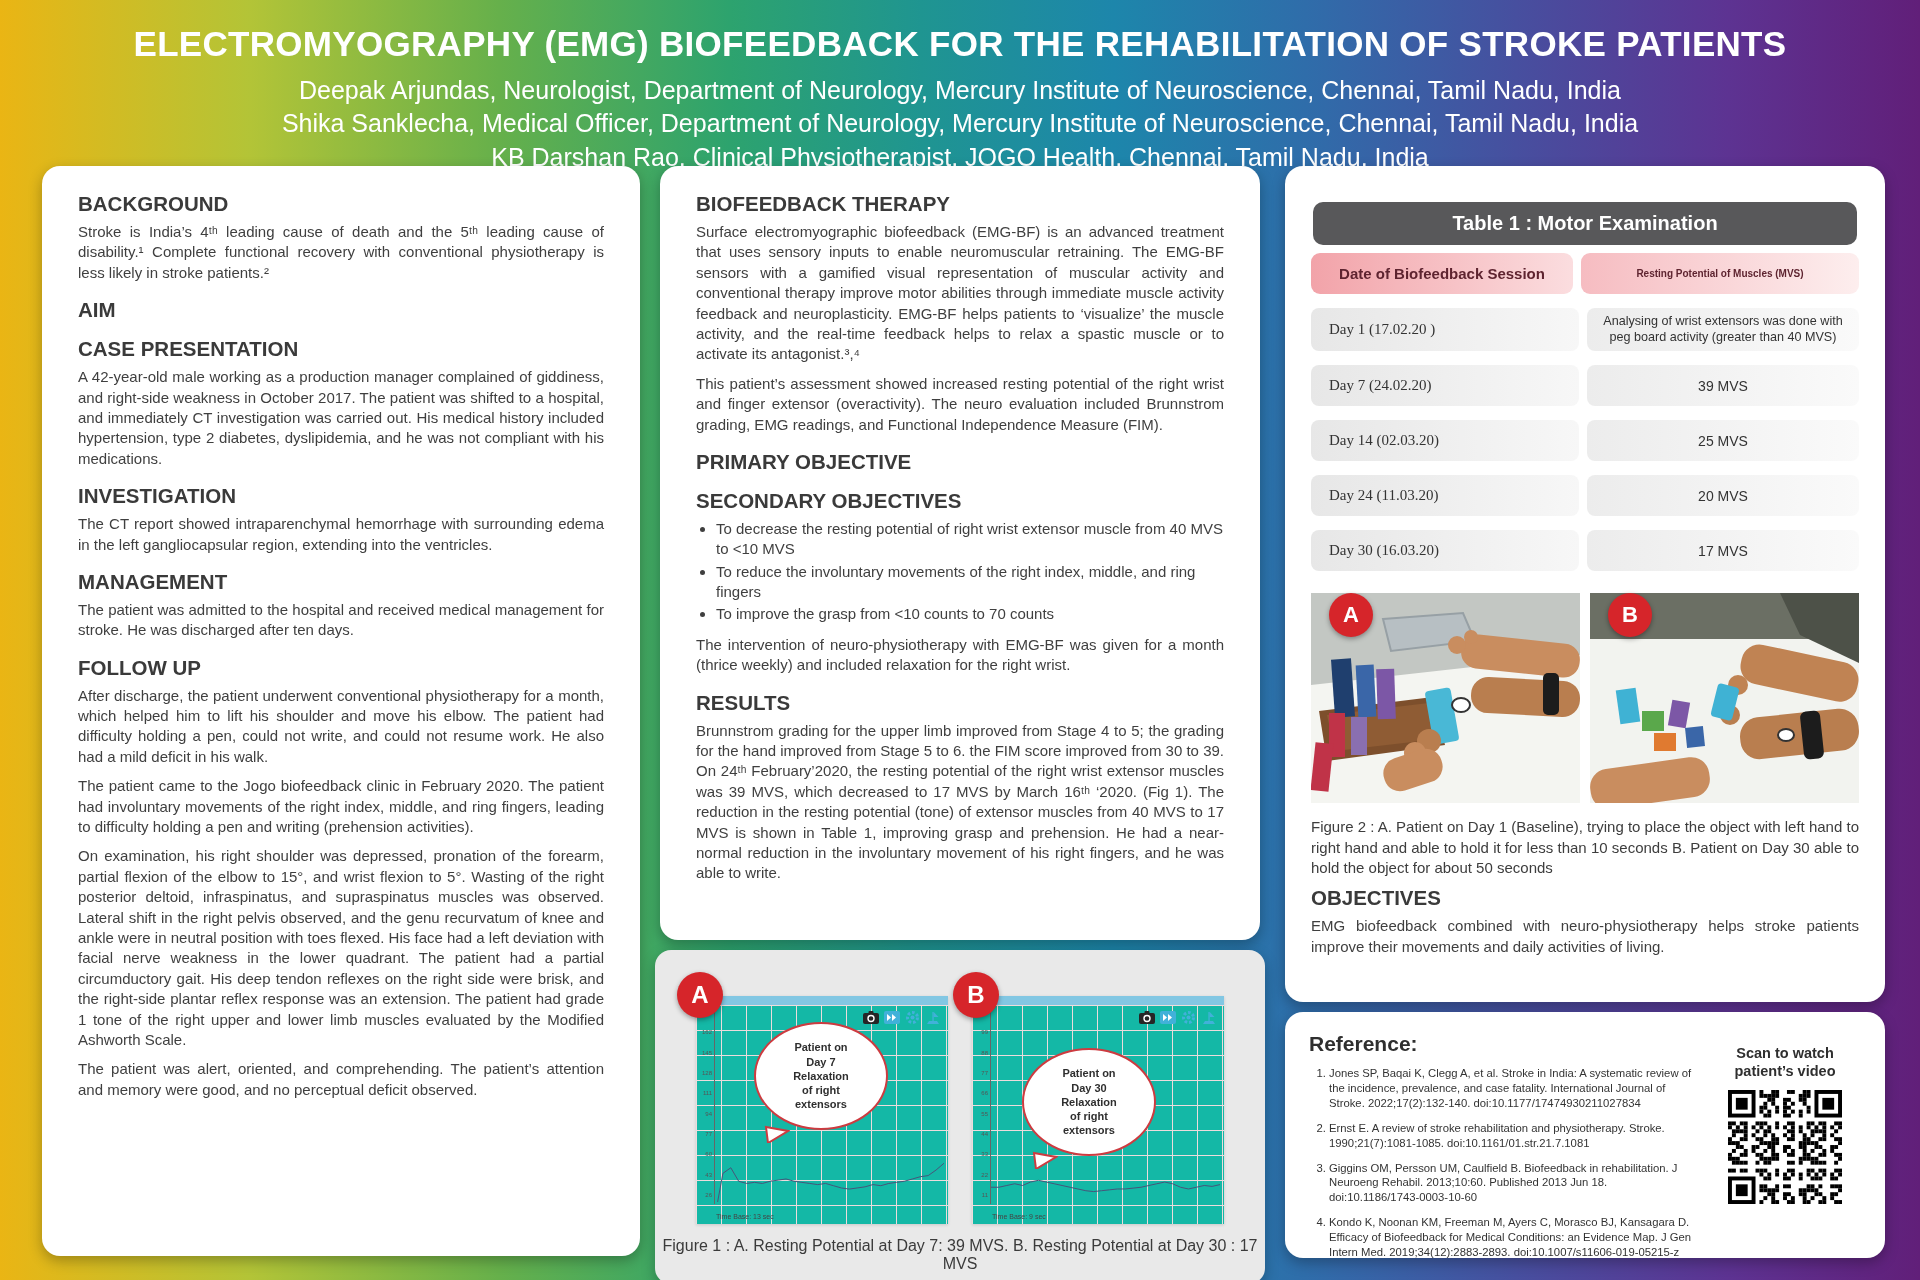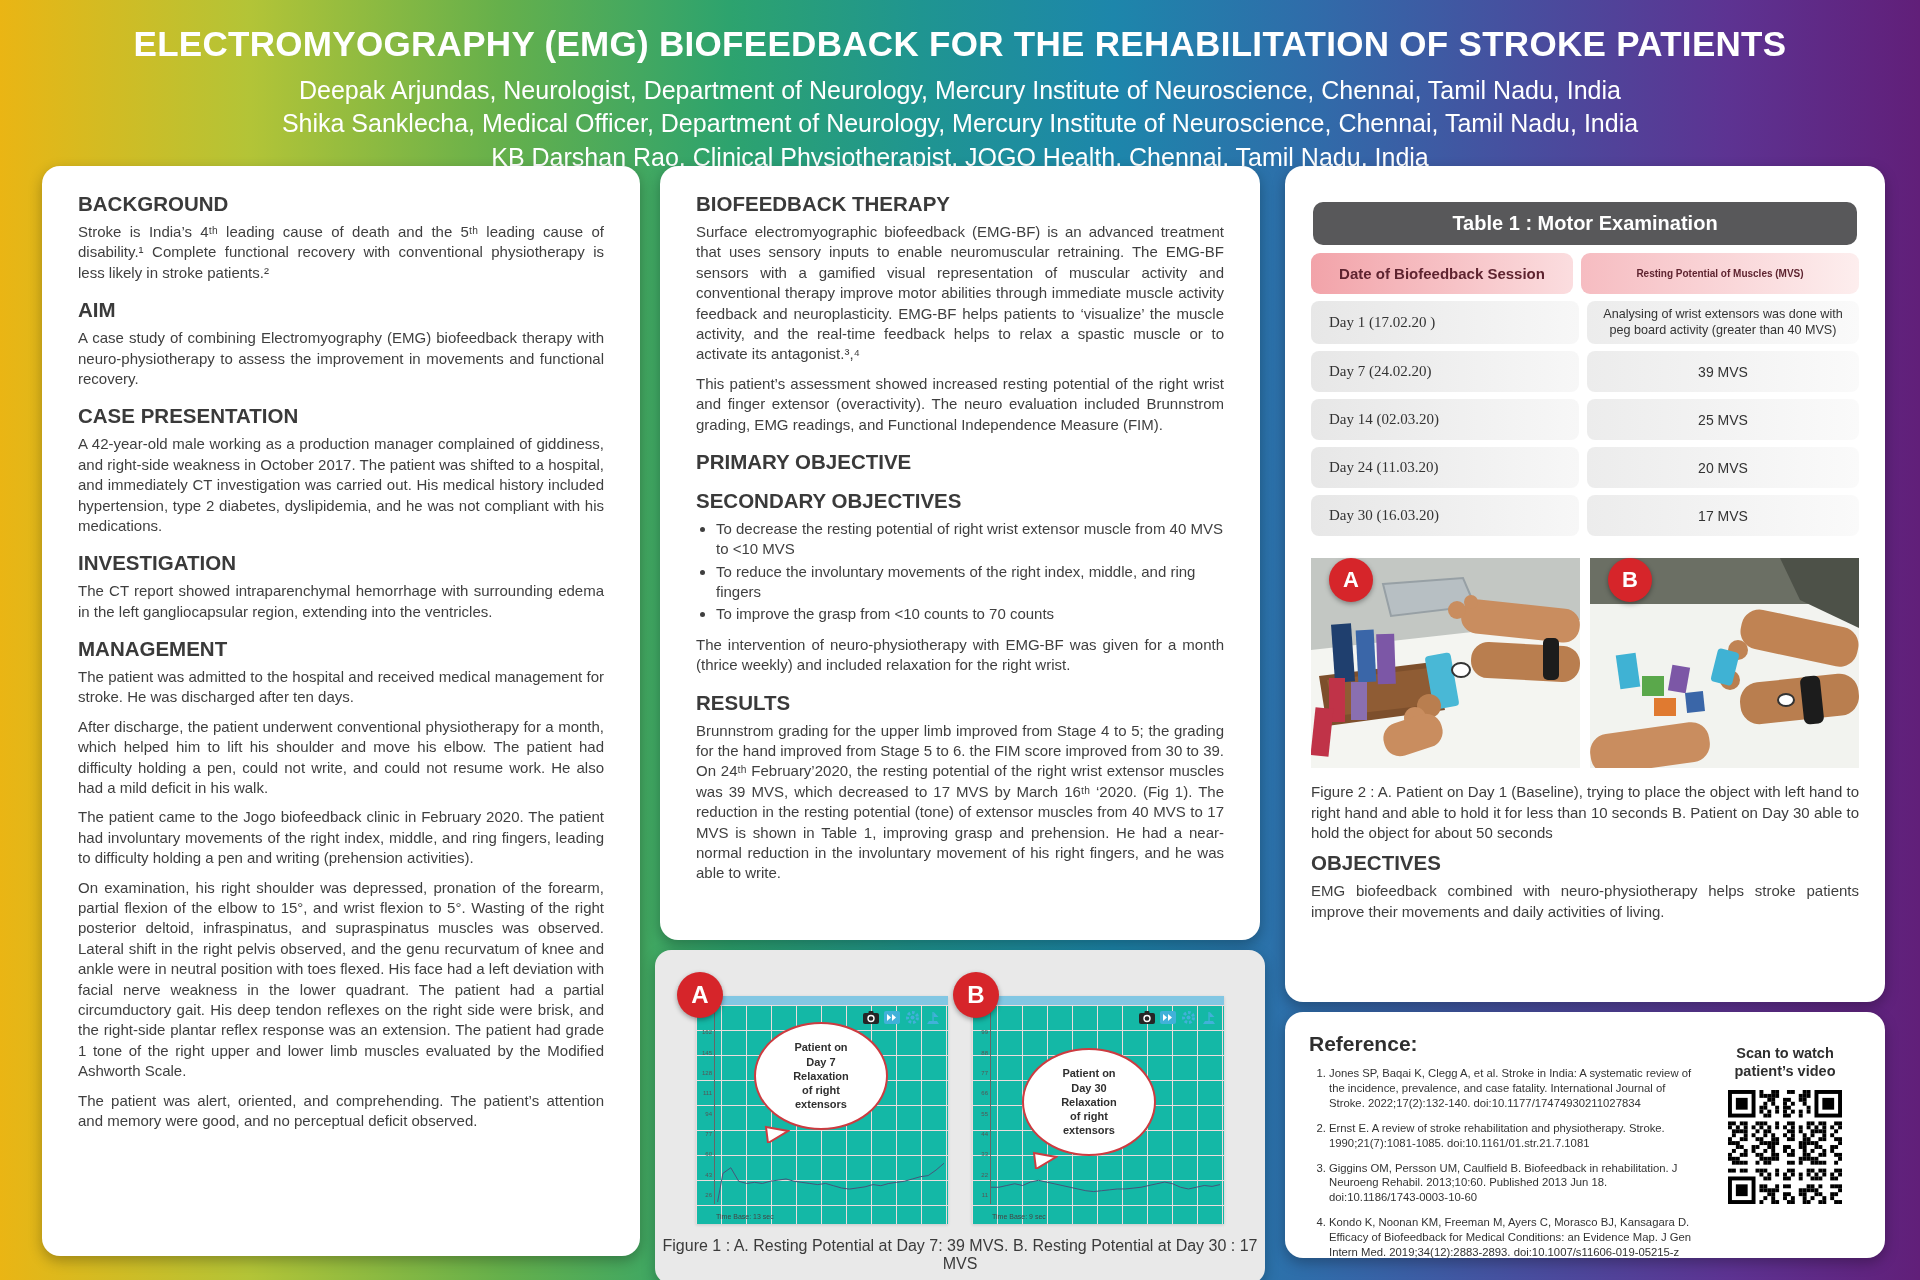--- a/index.html
+++ b/index.html
@@ -51,21 +51,21 @@
   .timebase{position:absolute;left:20px;bottom:4px;font-size:7px;color:#444;}
   .badge{position:absolute;width:46px;height:46px;border-radius:50%;background:#d6252a;color:#fff;
          font-weight:bold;font-size:24px;display:flex;align-items:center;justify-content:center;
          box-shadow:0 2px 5px rgba(0,0,0,.35);z-index:5;font-family:"Liberation Sans",sans-serif;}
   .badge-f1a{left:22px;top:22px;}
   .badge-f1b{left:298px;top:22px;}
   .fig1-caption{margin-top:13px;text-align:center;font-size:16px;color:#3b3b3b;}
   
   .tbl-title{background:#58585a;color:#fff;font-weight:bold;font-size:20px;text-align:center;
              border-radius:10px;padding:10px 0;margin:16px 2px 8px;}
-  .tbl-header,.tbl-row{display:flex;gap:8px;margin-bottom:7px;}
+  .tbl-header,.tbl-row{display:flex;gap:8px;margin-bottom:14px;}
   .tbl-header .c1{flex:0 0 250px;background:linear-gradient(90deg,#f2a3a9,#fbdddf);border-radius:9px;
       color:#5e2430;font-weight:bold;font-size:15px;display:flex;align-items:center;justify-content:center;
       padding:9px 6px;text-align:center;}
   .tbl-header .c2{flex:1;background:linear-gradient(90deg,#f6bcc1,#fdeeee);border-radius:9px;
       color:#5e2430;font-weight:bold;font-size:10px;display:flex;align-items:center;justify-content:center;
       padding:15px 6px;text-align:left;}
   .tbl-row .d{flex:0 0 250px;background:linear-gradient(90deg,#e7e7e7,#f7f7f7);border-radius:8px;
       padding:12px 0 12px 18px;font-size:15px;color:#333;display:flex;align-items:center;font-family:Liberation Serif, serif;}
   .tbl-row .v{flex:1;background:linear-gradient(90deg,#ececec,#fafafa);border-radius:8px;display:flex;
       align-items:center;justify-content:center;text-align:center;font-size:14px;color:#333;padding:6px 10px;}
@@ -99,27 +99,27 @@
       <div>Deepak Arjundas, Neurologist, Department of Neurology, Mercury Institute of Neuroscience, Chennai, Tamil Nadu, India</div>
       <div>Shika Sanklecha, Medical Officer, Department of Neurology, Mercury Institute of Neuroscience, Chennai, Tamil Nadu, India</div>
       <div>KB Darshan Rao, Clinical Physiotherapist, JOGO Health, Chennai, Tamil Nadu, India</div>
     </div>
   </header>
 
   <section class="card left-card">
     <h2>BACKGROUND</h2>
     <p>Stroke is India’s 4ᵗʰ leading cause of death and the 5ᵗʰ leading cause of disability.¹ Complete functional recovery with conventional physiotherapy is less likely in stroke patients.²</p>
     <h2>AIM</h2>
-    <p>A case study of combining Electromyography (EMG) biofeedback therapy with neuro-physiotherapy to assess the improvement in movements and functional recovery.</p>
     <h2>CASE PRESENTATION</h2>
     <p>A 42-year-old male working as a production manager complained of giddiness, and right-side weakness in October 2017. The patient was shifted to a hospital, and immediately CT investigation was carried out. His medical history included hypertension, type 2 diabetes, dyslipidemia, and he was not compliant with his medications.</p>
     <h2>INVESTIGATION</h2>
     <p>The CT report showed intraparenchymal hemorrhage with surrounding edema in the left gangliocapsular region, extending into the ventricles.</p>
     <h2>MANAGEMENT</h2>
     <p>The patient was admitted to the hospital and received medical management for stroke. He was discharged after ten days.</p>
+    <h2>FOLLOW UP</h2>
     <p>After discharge, the patient underwent conventional physiotherapy for a month, which helped him to lift his shoulder and move his elbow. The patient had difficulty holding a pen, could not write, and could not resume work. He also had a mild deficit in his walk.</p>
     <p>The patient came to the Jogo biofeedback clinic in February 2020. The patient had involuntary movements of the right index, middle, and ring fingers, leading to difficulty holding a pen and writing (prehension activities).</p>
     <p>On examination, his right shoulder was depressed, pronation of the forearm, partial flexion of the elbow to 15°, and wrist flexion to 5°. Wasting of the right posterior deltoid, infraspinatus, and supraspinatus muscles was observed. Lateral shift in the right pelvis observed, and the genu recurvatum of knee and ankle were in neutral position with toes flexed. His face had a left deviation with facial nerve weakness in the lower quadrant. The patient had a partial circumductory gait. His deep tendon reflexes on the right side were brisk, and the right-side plantar reflex response was an extension. The patient had grade 1 tone of the right upper and lower limb muscles evaluated by the Modified Ashworth Scale.</p>
     <p>The patient was alert, oriented, and comprehending. The patient’s attention and memory were good, and no perceptual deficit observed.</p>
   </section>
 
   <section class="card mid-card">
     <h2>BIOFEEDBACK THERAPY</h2>
     <p>Surface electromyographic biofeedback (EMG-BF) is an advanced treatment that uses sensory inputs to enable neuromuscular retraining. The EMG-BF sensors with a gamified visual representation of muscular activity and conventional therapy improve motor abilities through immediate muscle activity feedback and neuroplasticity. EMG-BF helps patients to ‘visualize’ the muscle activity, and the real-time feedback helps to relax a spastic muscle or to activate its antagonist.³,⁴</p>
     <p>This patient’s assessment showed increased resting potential of the right wrist and finger extensor (overactivity). The neuro evaluation included Brunnstrom grading, EMG readings, and Functional Independence Measure (FIM).</p>

